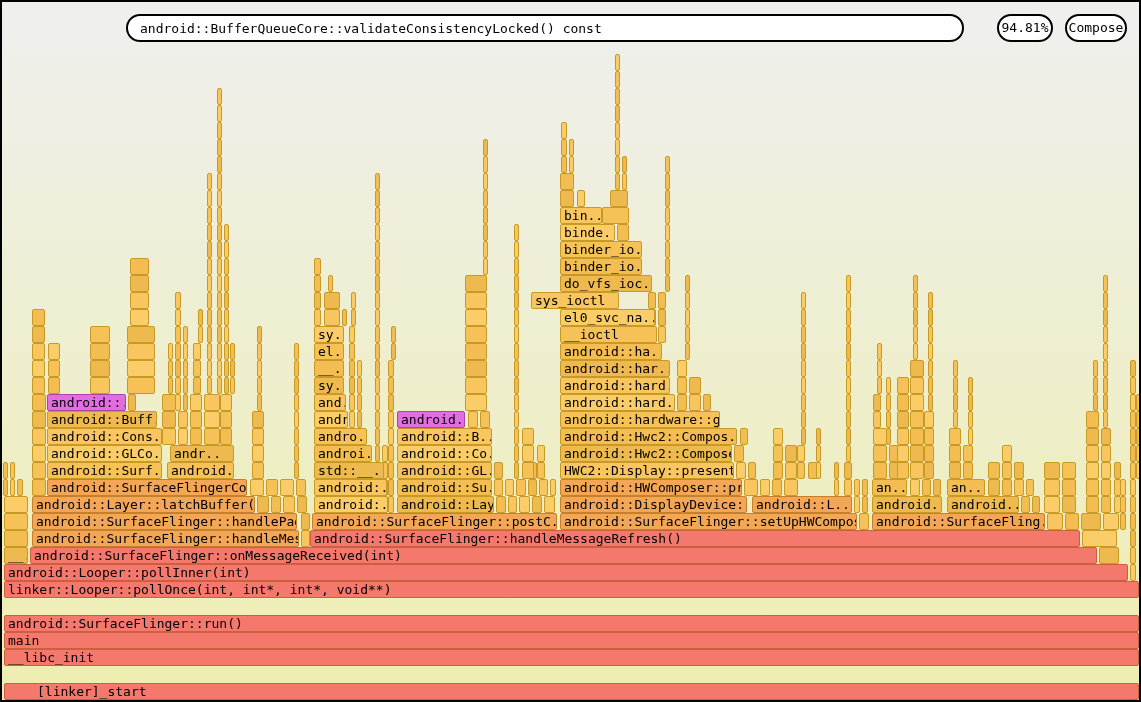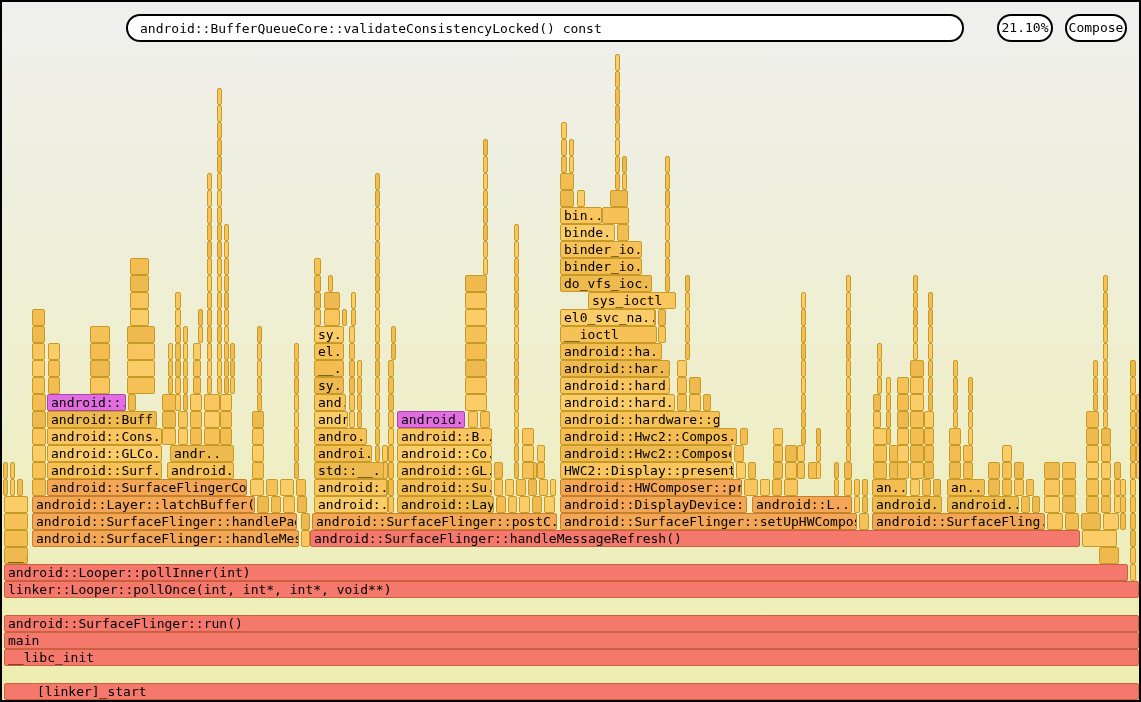--- a/index.html
+++ b/index.html
@@ -25,21 +25,21 @@
   }
   #search-input{left:124px;width:838px;padding:0 12px;outline:none;}
   #match-pct{left:995px;width:56px;text-align:center;}
   #search-btn{left:1063px;width:62px;text-align:center;cursor:pointer;}
 </style>
 </head>
 <body>
 
 <div id="header">
   <input id="search-input" class="pill" type="text" value="android::BufferQueueCore::validateConsistencyLocked() const" style="">
-  <div id="match-pct" class="pill">21.10%</div>
+  <div id="match-pct" class="pill">94.81%</div>
   <div id="search-btn" class="pill">Compose</div>
 </div>
 
 <div id="flame">
     <div class="frame" style="left: 2px; top: 528px; width: 24px; height: 17px; background: rgb(243, 189, 82); border-color: rgb(199, 154, 37);"></div>
     <div class="frame" style="left: 2px; top: 511px; width: 24px; height: 17px; background: rgb(246, 194, 88); border-color: rgb(199, 154, 37);"></div>
     <div class="frame" style="left: 2px; top: 494px; width: 24px; height: 17px; background: rgb(251, 205, 104); border-color: rgb(199, 154, 37);"></div>
     <div class="frame" style="left: 1px; top: 477px; width: 5px; height: 17px; background: rgb(238, 185, 78); border-color: rgb(199, 154, 37);"></div>
     <div class="frame" style="left: 1px; top: 460px; width: 5px; height: 17px; background: rgb(243, 189, 82); border-color: rgb(199, 154, 37);"></div>
     <div class="frame" style="left: 8px; top: 477px; width: 5px; height: 17px; background: rgb(251, 205, 104); border-color: rgb(199, 154, 37);"></div>
@@ -507,20 +507,21 @@
     <div class="frame" style="left: 1134px; top: 443px; width: 4px; height: 17px; background: rgb(248, 197, 95); border-color: rgb(199, 154, 37);"></div>
     <div class="frame" style="left: 1134px; top: 426px; width: 4px; height: 17px; background: rgb(238, 185, 78); border-color: rgb(199, 154, 37);"></div>
     <div class="frame" style="left: 1134px; top: 409px; width: 4px; height: 17px; background: rgb(243, 189, 82); border-color: rgb(199, 154, 37);"></div>
     <div class="frame" style="left: 1134px; top: 392px; width: 4px; height: 17px; background: rgb(246, 194, 88); border-color: rgb(199, 154, 37);"></div>
     <div class="frame" title="[linker]_start" style="left: 2px; top: 681px; width: 1135px; height: 17px; background: rgb(244, 120, 108); border-color: rgb(204, 95, 62); padding-left: 32px;">[linker]_start</div>
     <div class="frame" title="main" style="left: 2px; top: 630px; width: 1135px; height: 17px; background: rgb(244, 120, 108); border-color: rgb(204, 95, 62);">main</div>
     <div class="frame" title="__libc_init" style="left: 2px; top: 647px; width: 1135px; height: 17px; background: rgb(244, 120, 108); border-color: rgb(204, 95, 62);">__libc_init</div>
     <div class="frame" title="android::SurfaceFlinger::run()" style="left: 2px; top: 613px; width: 1135px; height: 17px; background: rgb(244, 120, 108); border-color: rgb(204, 95, 62);">android::SurfaceFlinger::run()</div>
     <div class="frame" title="android::Looper::pollOnce(int, int*, int*, void**)" style="left: 2px; top: 579px; width: 1135px; height: 17px; background: rgb(244, 120, 108); border-color: rgb(204, 95, 62);">linker::Looper::pollOnce(int, int*, int*, void**)</div>
     <div class="frame" title="android::Looper::pollInner(int)" style="left: 2px; top: 562px; width: 1124px; height: 17px; background: rgb(244, 120, 108); border-color: rgb(204, 95, 62);">android::Looper::pollInner(int)</div>
+    <div class="frame" title="android::SurfaceFlinger::onMessageReceived(int)" style="left: 28px; top: 545px; width: 1067px; height: 17px; background: rgb(244, 120, 108); border-color: rgb(204, 95, 62);">android::SurfaceFlinger::onMessageReceived(int)</div>
     <div class="frame" title="android::SurfaceFlinger::handleMessageRefresh()" style="left: 308px; top: 528px; width: 770px; height: 17px; background: rgb(244, 120, 108); border-color: rgb(204, 95, 62);">android::SurfaceFlinger::handleMessageRefresh()</div>
     <div class="frame" title="__." style="left: 2px; top: 545px; width: 24px; height: 17px; background: rgb(238, 185, 78); border-color: rgb(199, 154, 37);">__.</div>
     <div class="frame" title="android::SurfaceFlinger::handleMes.." style="left: 30px; top: 528px; width: 267px; height: 17px; background: rgb(243, 167, 86); border-color: rgb(196, 129, 42);">android::SurfaceFlinger::handleMes..</div>
     <div class="frame" title="android::SurfaceFlinger::handlePag.." style="left: 30px; top: 511px; width: 265px; height: 17px; background: rgb(243, 167, 86); border-color: rgb(196, 129, 42);">android::SurfaceFlinger::handlePag..</div>
     <div class="frame" title="android::Layer::latchBuffer(b.." style="left: 30px; top: 494px; width: 223px; height: 17px; background: rgb(243, 167, 86); border-color: rgb(196, 129, 42);">android::Layer::latchBuffer(b..</div>
     <div class="frame" title="android::SurfaceFlingerCo.." style="left: 45px; top: 477px; width: 200px; height: 17px; background: rgb(243, 167, 86); border-color: rgb(196, 129, 42);">android::SurfaceFlingerCo..</div>
     <div class="frame" title="android::Surf.." style="left: 45px; top: 460px; width: 115px; height: 17px; background: rgb(246, 194, 88); border-color: rgb(199, 154, 37);">android::Surf..</div>
     <div class="frame" title="android.." style="left: 165px; top: 460px; width: 67px; height: 17px; background: rgb(246, 194, 88); border-color: rgb(199, 154, 37);">android..</div>
     <div class="frame" title="android::GLCo.." style="left: 45px; top: 443px; width: 115px; height: 17px; background: rgb(251, 205, 104); border-color: rgb(199, 154, 37);">android::GLCo..</div>
     <div class="frame" title="andr.." style="left: 168px; top: 443px; width: 64px; height: 17px; background: rgb(238, 185, 78); border-color: rgb(199, 154, 37);">andr..</div>
@@ -551,21 +552,21 @@
     <div class="frame" title="HWC2::Display::present.." style="left: 558px; top: 460px; width: 174px; height: 17px; background: rgb(248, 197, 95); border-color: rgb(199, 154, 37);">HWC2::Display::present..</div>
     <div class="frame" title="android::Hwc2::Compose.." style="left: 558px; top: 443px; width: 172px; height: 17px; background: rgb(238, 185, 78); border-color: rgb(199, 154, 37);">android::Hwc2::Compose..</div>
     <div class="frame" title="android::Hwc2::Compos.." style="left: 558px; top: 426px; width: 177px; height: 17px; background: rgb(243, 189, 82); border-color: rgb(199, 154, 37);">android::Hwc2::Compos..</div>
     <div class="frame" title="android::hardware::g.." style="left: 558px; top: 409px; width: 160px; height: 17px; background: rgb(246, 194, 88); border-color: rgb(199, 154, 37);">android::hardware::g..</div>
     <div class="frame" title="android::hard.." style="left: 558px; top: 392px; width: 115px; height: 17px; background: rgb(251, 205, 104); border-color: rgb(199, 154, 37);">android::hard..</div>
     <div class="frame" title="android::hard.." style="left: 558px; top: 375px; width: 110px; height: 17px; background: rgb(248, 197, 95); border-color: rgb(199, 154, 37);">android::hard..</div>
     <div class="frame" title="android::har.." style="left: 558px; top: 358px; width: 110px; height: 17px; background: rgb(238, 185, 78); border-color: rgb(199, 154, 37);">android::har..</div>
     <div class="frame" title="android::ha.." style="left: 558px; top: 341px; width: 102px; height: 17px; background: rgb(243, 189, 82); border-color: rgb(199, 154, 37);">android::ha..</div>
     <div class="frame" title="__ioctl" style="left: 558px; top: 324px; width: 97px; height: 17px; background: rgb(246, 194, 88); border-color: rgb(199, 154, 37);">__ioctl</div>
     <div class="frame" title="el0_svc_na.." style="left: 558px; top: 307px; width: 95px; height: 17px; background: rgb(251, 205, 104); border-color: rgb(199, 154, 37);">el0_svc_na..</div>
-    <div class="frame" title="sys_ioctl" style="left: 586px; top: 290px; width: 88px; height: 17px; background: rgb(248, 197, 95); border-color: rgb(199, 154, 37);">sys_ioctl</div>
+    <div class="frame" title="sys_ioctl" style="left: 529px; top: 290px; width: 88px; height: 17px; background: rgb(248, 197, 95); border-color: rgb(199, 154, 37);">sys_ioctl</div>
     <div class="frame" title="do_vfs_ioc.." style="left: 558px; top: 273px; width: 92px; height: 17px; background: rgb(238, 185, 78); border-color: rgb(199, 154, 37);">do_vfs_ioc..</div>
     <div class="frame" title="binder_io.." style="left: 558px; top: 256px; width: 82px; height: 17px; background: rgb(243, 189, 82); border-color: rgb(199, 154, 37);">binder_io..</div>
     <div class="frame" title="binder_io.." style="left: 558px; top: 239px; width: 82px; height: 17px; background: rgb(246, 194, 88); border-color: rgb(199, 154, 37);">binder_io..</div>
     <div class="frame" title="binde.." style="left: 558px; top: 222px; width: 55px; height: 17px; background: rgb(251, 205, 104); border-color: rgb(199, 154, 37);">binde..</div>
     <div class="frame" title="bin.." style="left: 558px; top: 205px; width: 42px; height: 17px; background: rgb(248, 197, 95); border-color: rgb(199, 154, 37);">bin..</div>
     <div class="frame" title="android::SurfaceFling.." style="left: 870px; top: 511px; width: 173px; height: 17px; background: rgb(243, 167, 86); border-color: rgb(196, 129, 42);">android::SurfaceFling..</div>
     <div class="frame" title="android::L.." style="left: 750px; top: 494px; width: 100px; height: 17px; background: rgb(243, 167, 86); border-color: rgb(196, 129, 42);">android::L..</div>
     <div class="frame" title="android.." style="left: 870px; top: 494px; width: 70px; height: 17px; background: rgb(238, 185, 78); border-color: rgb(199, 154, 37);">android..</div>
     <div class="frame" title="android.." style="left: 945px; top: 494px; width: 72px; height: 17px; background: rgb(238, 185, 78); border-color: rgb(199, 154, 37);">android..</div>
     <div class="frame" title="an.." style="left: 870px; top: 477px; width: 35px; height: 17px; background: rgb(243, 189, 82); border-color: rgb(199, 154, 37);">an..</div>

